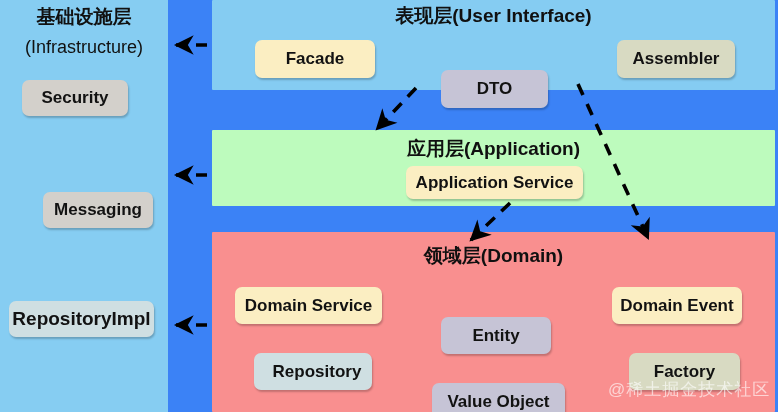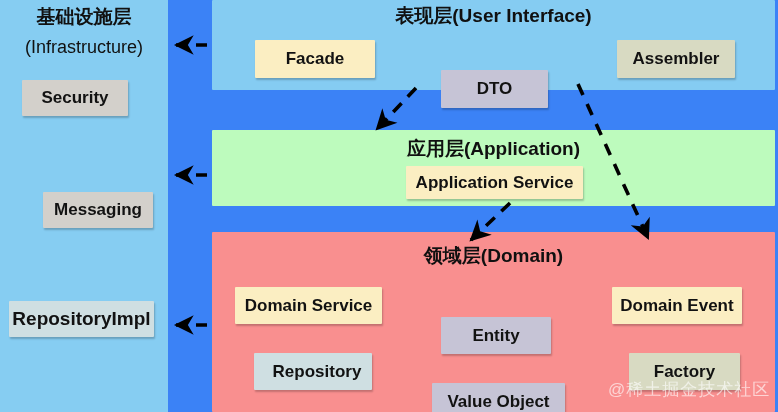--- a/index.html
+++ b/index.html
@@ -62,21 +62,21 @@
   .band-ui .band-title{ top:4px; }
   .band-app .band-title{ top:7px; }
   .band-dom .band-title{ top:12px; }
 
   
   .chip{
     position:absolute;
     display:flex;
     align-items:center;
     justify-content:center;
-    border-radius:1px;
+    border-radius:7px;
     color:#121212;
     font-size:17px;
     font-weight:600;
     white-space:nowrap;
     box-shadow:1px 2px 2px rgba(0,0,0,0.22);
     box-sizing:border-box;
     padding:0 8px;
   }
   .c-cream { background:#fbeec2; }
   .c-purple{ background:#c6c4d6;margin-top:30px; }

